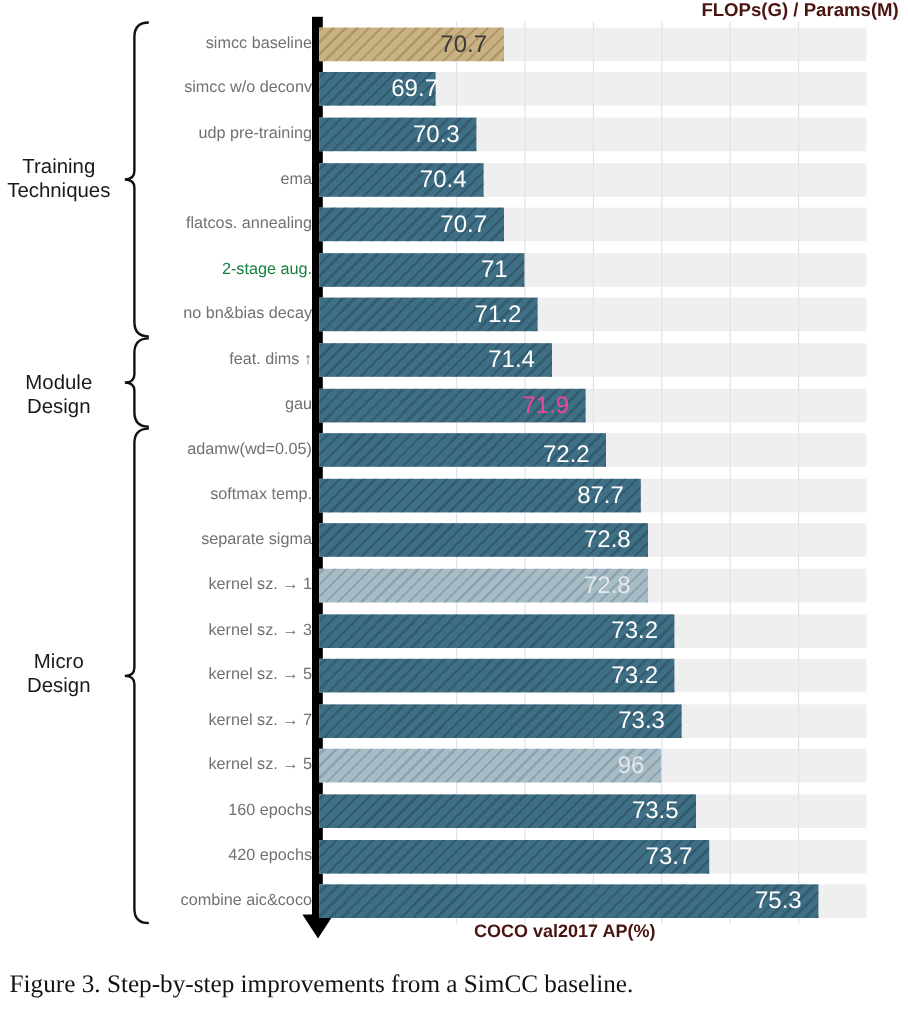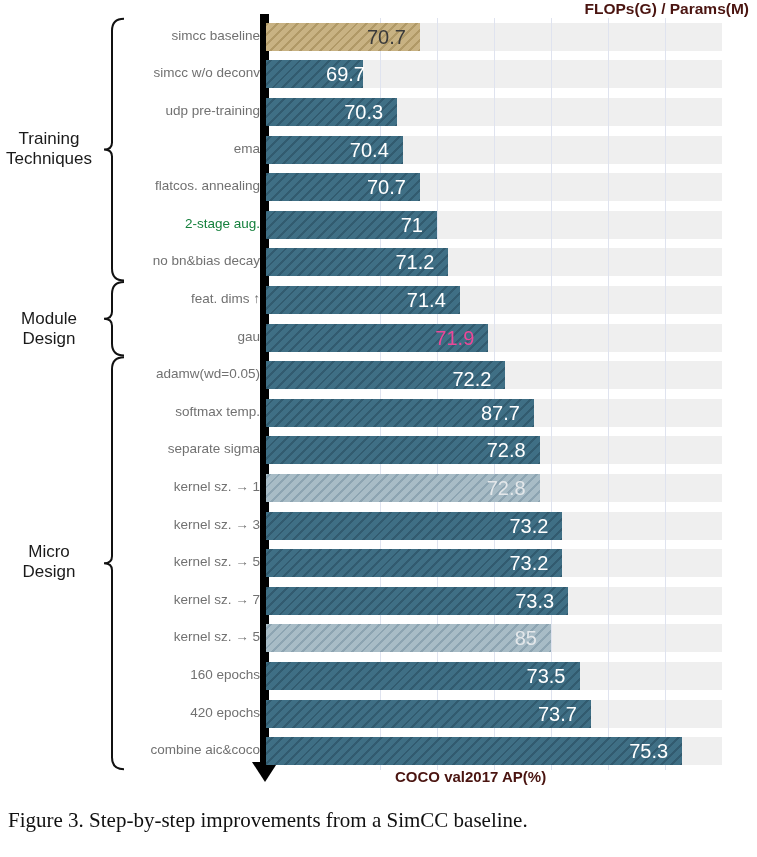--- a/index.html
+++ b/index.html
@@ -189,21 +189,21 @@
       <div class="barvalue" style="top: 422.4px; left: 213.6px; width: 46px; text-align: right; color: rgb(255, 255, 255);">72.8</div>
       <div class="bar" style="top: 456px; height: 28px; width: 273.6px; background: repeating-linear-gradient(-45deg, rgba(90, 120, 140, 0.35) 0px, rgba(90, 120, 140, 0.35) 2px, transparent 2px, transparent 7px), rgb(168, 188, 198);"></div>
       <div class="barvalue" style="top: 460px; left: 213.6px; width: 46px; text-align: right; color: rgb(227, 231, 234);">72.8</div>
       <div class="bar" style="top: 493.6px; height: 28px; width: 296.4px; background: repeating-linear-gradient(-45deg, rgba(20, 45, 60, 0.3) 0px, rgba(20, 45, 60, 0.3) 2px, transparent 2px, transparent 7px), rgb(63, 111, 133);"></div>
       <div class="barvalue" style="top: 497.6px; left: 236.4px; width: 46px; text-align: right; color: rgb(255, 255, 255);">73.2</div>
       <div class="bar" style="top: 531.2px; height: 28px; width: 296.4px; background: repeating-linear-gradient(-45deg, rgba(20, 45, 60, 0.3) 0px, rgba(20, 45, 60, 0.3) 2px, transparent 2px, transparent 7px), rgb(63, 111, 133);"></div>
       <div class="barvalue" style="top: 535.2px; left: 236.4px; width: 46px; text-align: right; color: rgb(255, 255, 255);">73.2</div>
       <div class="bar" style="top: 568.8px; height: 28px; width: 302.1px; background: repeating-linear-gradient(-45deg, rgba(20, 45, 60, 0.3) 0px, rgba(20, 45, 60, 0.3) 2px, transparent 2px, transparent 7px), rgb(63, 111, 133);"></div>
       <div class="barvalue" style="top: 572.8px; left: 242.1px; width: 46px; text-align: right; color: rgb(255, 255, 255);">73.3</div>
       <div class="bar" style="top: 606.4px; height: 28px; width: 285px; background: repeating-linear-gradient(-45deg, rgba(90, 120, 140, 0.35) 0px, rgba(90, 120, 140, 0.35) 2px, transparent 2px, transparent 7px), rgb(168, 188, 198);"></div>
-      <div class="barvalue" style="top: 610.4px; left: 225px; width: 46px; text-align: right; color: rgb(227, 231, 234);">85</div>
+      <div class="barvalue" style="top: 610.4px; left: 225px; width: 46px; text-align: right; color: rgb(227, 231, 234);">96</div>
       <div class="bar" style="top: 644px; height: 28px; width: 313.5px; background: repeating-linear-gradient(-45deg, rgba(20, 45, 60, 0.3) 0px, rgba(20, 45, 60, 0.3) 2px, transparent 2px, transparent 7px), rgb(63, 111, 133);"></div>
       <div class="barvalue" style="top: 648px; left: 253.5px; width: 46px; text-align: right; color: rgb(255, 255, 255);">73.5</div>
       <div class="bar" style="top: 681.6px; height: 28px; width: 324.9px; background: repeating-linear-gradient(-45deg, rgba(20, 45, 60, 0.3) 0px, rgba(20, 45, 60, 0.3) 2px, transparent 2px, transparent 7px), rgb(63, 111, 133);"></div>
       <div class="barvalue" style="top: 685.6px; left: 264.9px; width: 46px; text-align: right; color: rgb(255, 255, 255);">73.7</div>
       <div class="bar" style="top: 719.2px; height: 28px; width: 416.1px; background: repeating-linear-gradient(-45deg, rgba(20, 45, 60, 0.3) 0px, rgba(20, 45, 60, 0.3) 2px, transparent 2px, transparent 7px), rgb(63, 111, 133);"></div>
       <div class="barvalue" style="top: 723.2px; left: 356.1px; width: 46px; text-align: right; color: rgb(255, 255, 255);">75.3</div>
     </div>
 
   <div id="bottomtitle">COCO val2017 AP(%)</div>
 </div>

